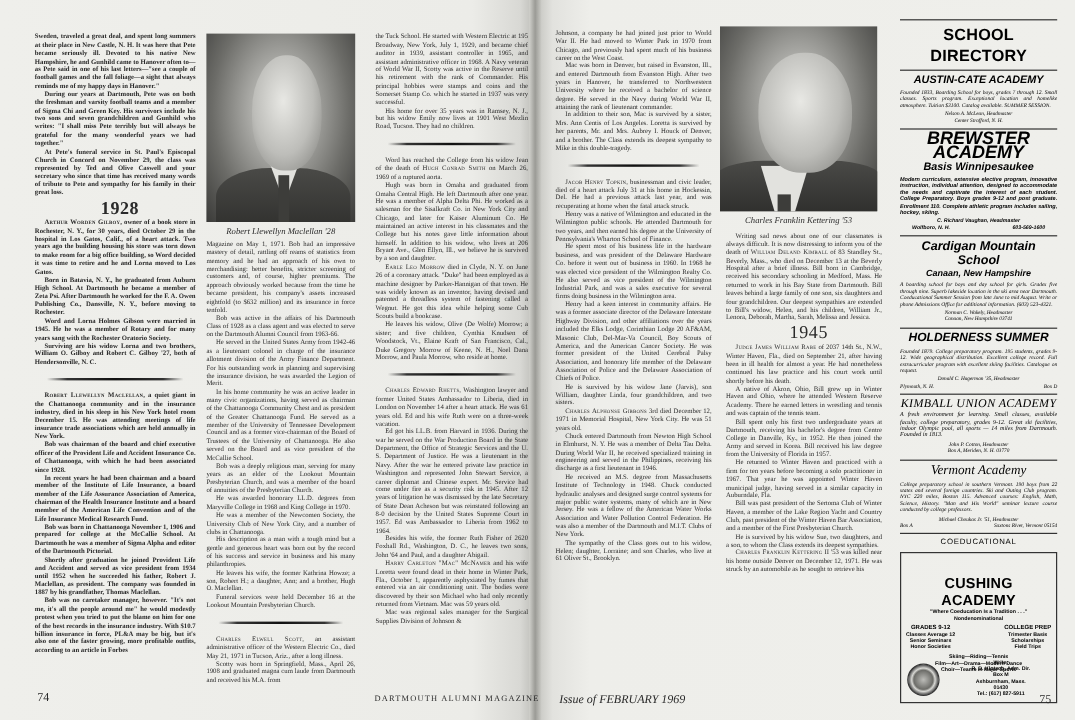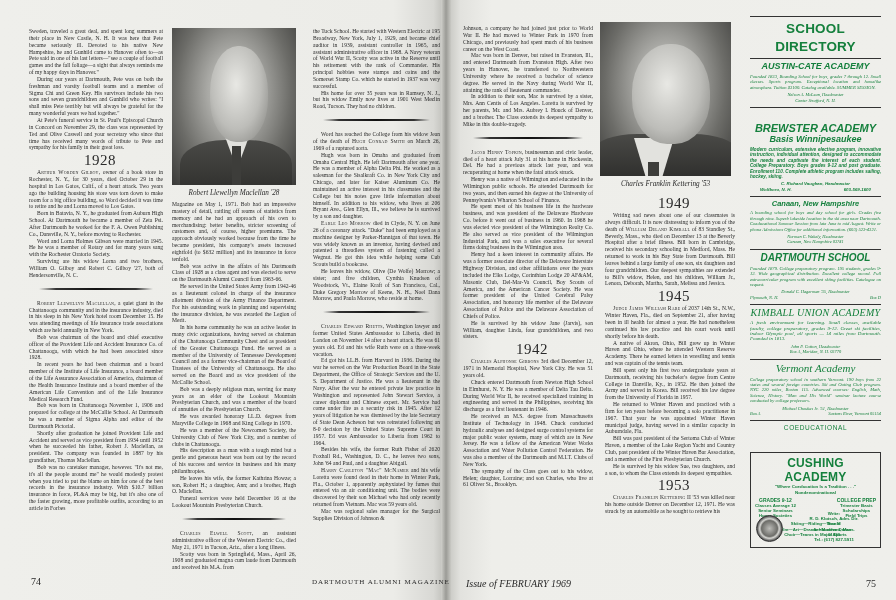--- a/index.html
+++ b/index.html
@@ -18,50 +18,50 @@
   .photo{position:absolute;background:radial-gradient(ellipse at 50% 40%,#cfcfcb 0%,#a9a9a5 30%,#6c6c68 65%,#3a3a38 100%);overflow:hidden;}
   .photo .head{position:absolute;border-radius:48% 48% 45% 45%;background:radial-gradient(ellipse at 45% 40%,#e8e8e4 0%,#bdbdb9 55%,#7d7d79 100%);}
   .photo .suit{position:absolute;background:linear-gradient(to bottom,#4a4a47,#2b2b29);border-radius:40% 40% 0 0;}
   .photo .collar{position:absolute;background:#e2e2de;}
   .photo .tie{position:absolute;background:#3d3d3a;}
   .caption{position:absolute;font-style:italic;font-size:7.2px;text-align:center;}
   .pagenum{position:absolute;font-size:10px;}
   .footer{position:absolute;font-size:7px;letter-spacing:1px;}
   .footer-issue{position:absolute;font-size:10px;font-style:italic;}
   
-  .dir{position:absolute;left:750px;top:16px;width:131px;font-family:"Liberation Sans","DejaVu Sans",sans-serif;color:#15803d;}
+  .dir{position:absolute;left:750px;top:16px;width:131px;font-family:"Liberation Sans","DejaVu Sans",sans-serif;color:#000000;}
   .dir .bar{border-top:1.4px solid #333;}
   .dir .title{font-size:13.5px;font-weight:bold;text-align:center;line-height:18px;padding:3px 0 2px;letter-spacing:.2px;}
   .dir .school{border-top:1.4px solid #333;padding:2px 0 4px;font-style:italic;}
   .dir .sname{font-weight:bold;text-align:center;}
   .dir .sub{font-weight:bold;text-align:center;}
   .dir .body{font-size:4.6px;line-height:5.4px;text-align:justify;margin-top:2px;font-family:"Liberation Serif",serif;}
   .dir .body.sans{font-family:"Liberation Sans",sans-serif;}
   .dir .contact{font-size:4.4px;line-height:5.4px;text-align:center;margin-top:2px;font-family:"Liberation Serif",serif;}
   .dir .contact b{font-family:"Liberation Sans",sans-serif;}
   .dir .split{display:flex;justify-content:space-between;font-size:4.4px;line-height:5.4px;font-family:"Liberation Serif",serif;}
   .dir .coed{font-size:6.5px;text-align:center;letter-spacing:.6px;padding:3px 0;border-top:1.4px solid #333;}
-  .cushing{border:1.4px solid #333;margin-top:18px;padding:3px 4px;height:88px;position:relative;}
+  .cushing{border:1.4px solid #333;margin-top:2px;padding:18px 4px;height:88px;position:relative;}
   .cushing .cname{font-size:12px;font-weight:bold;text-align:center;line-height:14px;letter-spacing:.2px;}
   .cushing .tag{font-size:4.4px;text-align:center;font-weight:bold;line-height:5.6px;}
   .cushing .two{display:flex;justify-content:space-between;margin-top:2px;font-size:4.4px;line-height:5.2px;font-weight:bold;}
   .cushing .two div{text-align:center;}
   .cushing .acts{font-size:4.4px;line-height:5.2px;font-weight:bold;text-align:center;margin-top:3px;}
   .cushing .seal{position:absolute;left:5px;bottom:5px;width:25px;height:25px;border-radius:50%;border:1.5px solid #333;background:radial-gradient(circle,#bcbcb8 0%,#6d6d69 45%,#d8d8d4 55%,#555 70%,#ddd 80%);}
   .cushing .write{position:absolute;right:6px;bottom:5px;width:80px;font-size:4.4px;line-height:5.3px;font-weight:bold;text-align:center;}
 </style>
 </head>
 <body>
 
 <div class="spread">
   <div class="page left"></div>
   <div class="page right"></div>
   <div class="gutter"></div>
 
-  <div class="col" style="left:29px;top:28px;width:134px;">
+  <div class="col" style="left:29px;top:28px;width:134px;font-weight:bold;">
     <p class="noind">Sweden, traveled a great deal, and spent long summers at their place in New Castle, N. H. It was here that Pete became seriously ill. Devoted to his native New Hampshire, he and Gunhild came to Hanover often to—as Pete said in one of his last letters—"see a couple of football games and the fall foliage—a sight that always reminds me of my happy days in Hanover."</p>
     <p>During our years at Dartmouth, Pete was on both the freshman and varsity football teams and a member of Sigma Chi and Green Key. His survivors include his two sons and seven grandchildren and Gunhild who writes: "I shall miss Pete terribly but will always be grateful for the many wonderful years we had together."</p>
     <p>At Pete's funeral service in St. Paul's Episcopal Church in Concord on November 29, the class was represented by Ted and Olive Caswell and your secretary who since that time has received many words of tribute to Pete and sympathy for his family in their great loss.</p>
     <p class="year">1928</p>
     <p><span class="sc">Arthur Worden Gilboy</span><span>, owner of a book store in Rochester, N. Y., for 30 years, died October 29 in the hospital in Los Gatos, Calif., of a heart attack. Two years ago the building housing his store was torn down to make room for a big office building, so Word decided it was time to retire and he and Lorna moved to Los Gatos.</span></p>
     <p>Born in Batavia, N. Y., he graduated from Auburn High School. At Dartmouth he became a member of Zeta Psi. After Dartmouth he worked for the F. A. Owen Publishing Co., Dansville, N. Y., before moving to Rochester.</p>
     <p>Word and Lorna Holmes Gibson were married in 1945. He he was a member of Rotary and for many years sang with the Rochester Oratorio Society.</p>
     <p>Surviving are his widow Lorna and two brothers, William O. Gilboy and Robert C. Gilboy '27, both of Hendersonville, N. C.</p>
     <div class="rule"></div>
     <p><span class="sc">Robert Llewellyn Maclellan</span><span>, a quiet giant in the Chattanooga community and in the insurance industry, died in his sleep in his New York hotel room December 15. He was attending meetings of life insurance trade associations which are held annually in New York.</span></p>
@@ -118,85 +118,83 @@
   <div class="col" style="left:463px;top:25px;width:130px;">
     <p class="noind">Johnson, a company he had joined just prior to World War II. He had moved to Winter Park in 1970 from Chicago, and previously had spent much of his business career on the West Coast.</p>
     <p>Mac was born in Denver, but raised in Evanston, Ill., and entered Dartmouth from Evanston High. After two years in Hanover, he transferred to Northwestern University where he received a bachelor of science degree. He served in the Navy during World War II, attaining the rank of lieutenant commander.</p>
     <p>In addition to their son, Mac is survived by a sister, Mrs. Ann Centis of Los Angeles. Loretta is survived by her parents, Mr. and Mrs. Aubrey I. Houck of Denver, and a brother. The Class extends its deepest sympathy to Mike in this double-tragedy.</p>
     <div class="rule"></div>
     <p><span class="sc">Jacob Henry Topkin</span><span>, businessman and civic leader, died of a heart attack July 31 at his home in Hockessin, Del. He had a previous attack last year, and was recuperating at home when the fatal attack struck.</span></p>
     <p>Henry was a native of Wilmington and educated in the Wilmington public schools. He attended Dartmouth for two years, and then earned his degree at the University of Pennsylvania's Wharton School of Finance.</p>
     <p>He spent most of his business life in the hardware business, and was president of the Delaware Hardware Co. before it went out of business in 1960. In 1968 he was elected vice president of the Wilmington Realty Co. He also served as vice president of the Wilmington Industrial Park, and was a sales executive for several firms doing business in the Wilmington area.</p>
     <p>Henry had a keen interest in community affairs. He was a former associate director of the Delaware Interstate Highway Division, and other affiliations over the years included the Elks Lodge, Corinthian Lodge 20 AF&amp;AM, Masonic Club, Del-Mar-Va Council, Boy Scouts of America, and the American Cancer Society. He was former president of the United Cerebral Palsy Association, and honorary life member of the Delaware Association of Police and the Delaware Association of Chiefs of Police.</p>
     <p>He is survived by his widow Jane (Jarvis), son William, daughter Linda, four grandchildren, and two sisters.</p>
-    <p class="year">1942</p>
     <p><span class="sc">Charles Alphonse Gibbons</span><span> 3rd died December 12, 1971 in Memorial Hospital, New York City. He was 51 years old.</span></p>
     <p>Chuck entered Dartmouth from Newton High School in Elmhurst, N. Y. He was a member of Delta Tau Delta. During World War II, he received specialized training in engineering and served in the Philippines, receiving his discharge as a first lieutenant in 1946.</p>
     <p>He received an M.S. degree from Massachusetts Institute of Technology in 1948. Chuck conducted hydraulic analyses and designed surge control systems for major public water systems, many of which are in New Jersey. He was a fellow of the American Water Works Association and Water Pollution Control Federation. He was also a member of the Dartmouth and M.I.T. Clubs of New York.</p>
     <p>The sympathy of the Class goes out to his widow, Helen; daughter, Lorraine; and son Charles, who live at 61 Oliver St., Brooklyn.</p>
   </div>
   <div class="footer-issue" style="left:466px;top:578px;">Issue of FEBRUARY 1969</div>
 
   <div class="photo" style="left:600px;top:22px;width:131px;height:154px;">
     <div class="suit" style="left:-5px;top:112px;width:140px;height:50px;border-radius:30% 30% 0 0;"></div>
     <div class="collar" style="left:34px;top:116px;width:40px;height:40px;clip-path:polygon(0 0,100% 0,70% 100%,30% 100%);"></div>
     <div class="tie" style="left:48px;top:140px;width:11px;height:20px;"></div>
     <div class="head" style="left:32px;top:22px;width:78px;height:100px;"></div>
   </div>
   <div class="caption" style="left:600px;top:180px;width:131px;">Charles Franklin Kettering '53</div>
 
   <div class="col" style="left:605px;top:194px;width:130px;">
-    <p class="year" style="margin-top:0">1949</p>
     <p><span>Writing sad news about one of our classmates is always difficult. It is now distressing to inform you of the death of </span><span class="sc">William Deland Kimball</span><span> of 83 Standley St., Beverly, Mass., who died on December 13 at the Beverly Hospital after a brief illness. Bill born in Cambridge, received his secondary schooling in Medford, Mass. He returned to work in his Bay State from Dartmouth. Bill leaves behind a large family of one son, six daughters and four grandchildren. Our deepest sympathies are extended to Bill's widow, Helen, and his children, William Jr., Lenora, Deborah, Martha, Sarah, Melissa and Jessica.</span></p>
     <p class="year">1945</p>
     <p><span class="sc">Judge James William Rabe</span><span> of 2037 14th St., N.W., Winter Haven, Fla., died on September 21, after having been in ill health for almost a year. He had nonetheless continued his law practice and his court work until shortly before his death.</span></p>
     <p>A native of Akron, Ohio, Bill grew up in Winter Haven and Ohio, where he attended Western Reserve Academy. There he earned letters in wrestling and tennis and was captain of the tennis team.</p>
     <p>Bill spent only his first two undergraduate years at Dartmouth, receiving his bachelor's degree from Centre College in Danville, Ky., in 1952. He then joined the Army and served in Korea. Bill received his law degree from the University of Florida in 1957.</p>
     <p>He returned to Winter Haven and practiced with a firm for ten years before becoming a solo practitioner in 1967. That year he was appointed Winter Haven municipal judge, having served in a similar capacity in Auburndale, Fla.</p>
     <p>Bill was past president of the Sertoma Club of Winter Haven, a member of the Lake Region Yacht and Country Club, past president of the Winter Haven Bar Association, and a member of the First Presbyterian Church.</p>
     <p>He is survived by his widow Sue, two daughters, and a son, to whom the Class extends its deepest sympathies.</p>
-    <p class="year">1953</p>
     <p><span class="sc">Charles Franklin Kettering</span><span> II '53 was killed near his home outside Denver on December 12, 1971. He was struck by an automobile as he sought to retrieve his</span></p>
   </div>
 
   <div class="dir">
     <div class="bar"></div>
     <div class="title">SCHOOL DIRECTORY</div>
 
     <div class="school">
       <div class="sname" style="font-size:9px;line-height:11px;">AUSTIN-CATE ACADEMY</div>
       <div class="body">Founded 1833, Boarding School for boys, grades 7 through 12. Small classes. Sports program. Exceptional location and homelike atmosphere. Tuition $3100. Catalog available. SUMMER SESSION.</div>
       <div class="contact">
           <div>Nelson A. McLean, Headmaster</div>
           <div>Center Strafford, N. H.</div>
         </div>
     </div>
 
     <div class="school">
-      <div class="sname" style="font-size:11px;line-height:12px;margin-top:12px;">BREWSTER ACADEMY</div>
+      <div class="sname" style="font-size:15px;line-height:12px;">BREWSTER ACADEMY</div>
       <div class="sub" style="font-size:9px;line-height:11px;">Basis Winnipesaukee</div>
       <div class="body sans" style="font-weight:bold;">Modern curriculum, extensive elective program, innovative instruction, individual attention, designed to accommodate the needs and captivate the interest of each student. College Preparatory. Boys grades 9-12 and post graduate. Enrollment 110. Complete athletic program includes sailing, hockey, skiing.</div>
       <div class="contact"><b>C. Richard Vaughan, Headmaster</b></div>
       <div class="split" style="padding:0 10px;font-family:'Liberation Sans',sans-serif;font-weight:bold;">
           <span>Wolfboro, N. H.</span>
           <span>603-569-1600</span>
         </div>
     </div>
 
     <div class="school">
+      <div class="sname" style="font-size:10.5px;line-height:12px;">Cardigan Mountain School</div>
       <div class="sub" style="font-size:7.5px;line-height:9px;">Canaan, New Hampshire</div>
       <div class="body">A boarding school for boys and day school for girls. Grades five through nine. Superb lakeside location in the ski area near Dartmouth. Coeducational Summer Session from late June to mid August. Write or phone Admissions Office for additional information. (603) 523-4321.</div>
       <div class="contact">
           <div>Norman C. Wakely, Headmaster</div>
           <div>Canaan, New Hampshire 03741</div>
         </div>
     </div>
 
     <div class="school">
-      <div class="sname" style="font-size:10px;line-height:12px;">DARTMOUTH SCHOOL</div>
+      <div class="sname" style="font-size:10px;line-height:12px;">HOLDERNESS SUMMER</div>
       <div class="body">Founded 1879. College preparatory program. 195 students, grades 9-12. Wide geographical distribution. Excellent college record. Full extracurricular program with excellent skiing facilities. Catalogue on request.</div>
       <div class="contact">Donald C. Hagerman '35, Headmaster</div>
       <div class="split">
           <span>Plymouth, N. H.</span>
           <span>Box D</span>
         </div>
     </div>
 
     <div class="school">
       <div class="sname" style="font-size:10px;line-height:11px;font-weight:normal;font-family:'Liberation Serif',serif;letter-spacing:.3px;">KIMBALL UNION ACADEMY</div>

